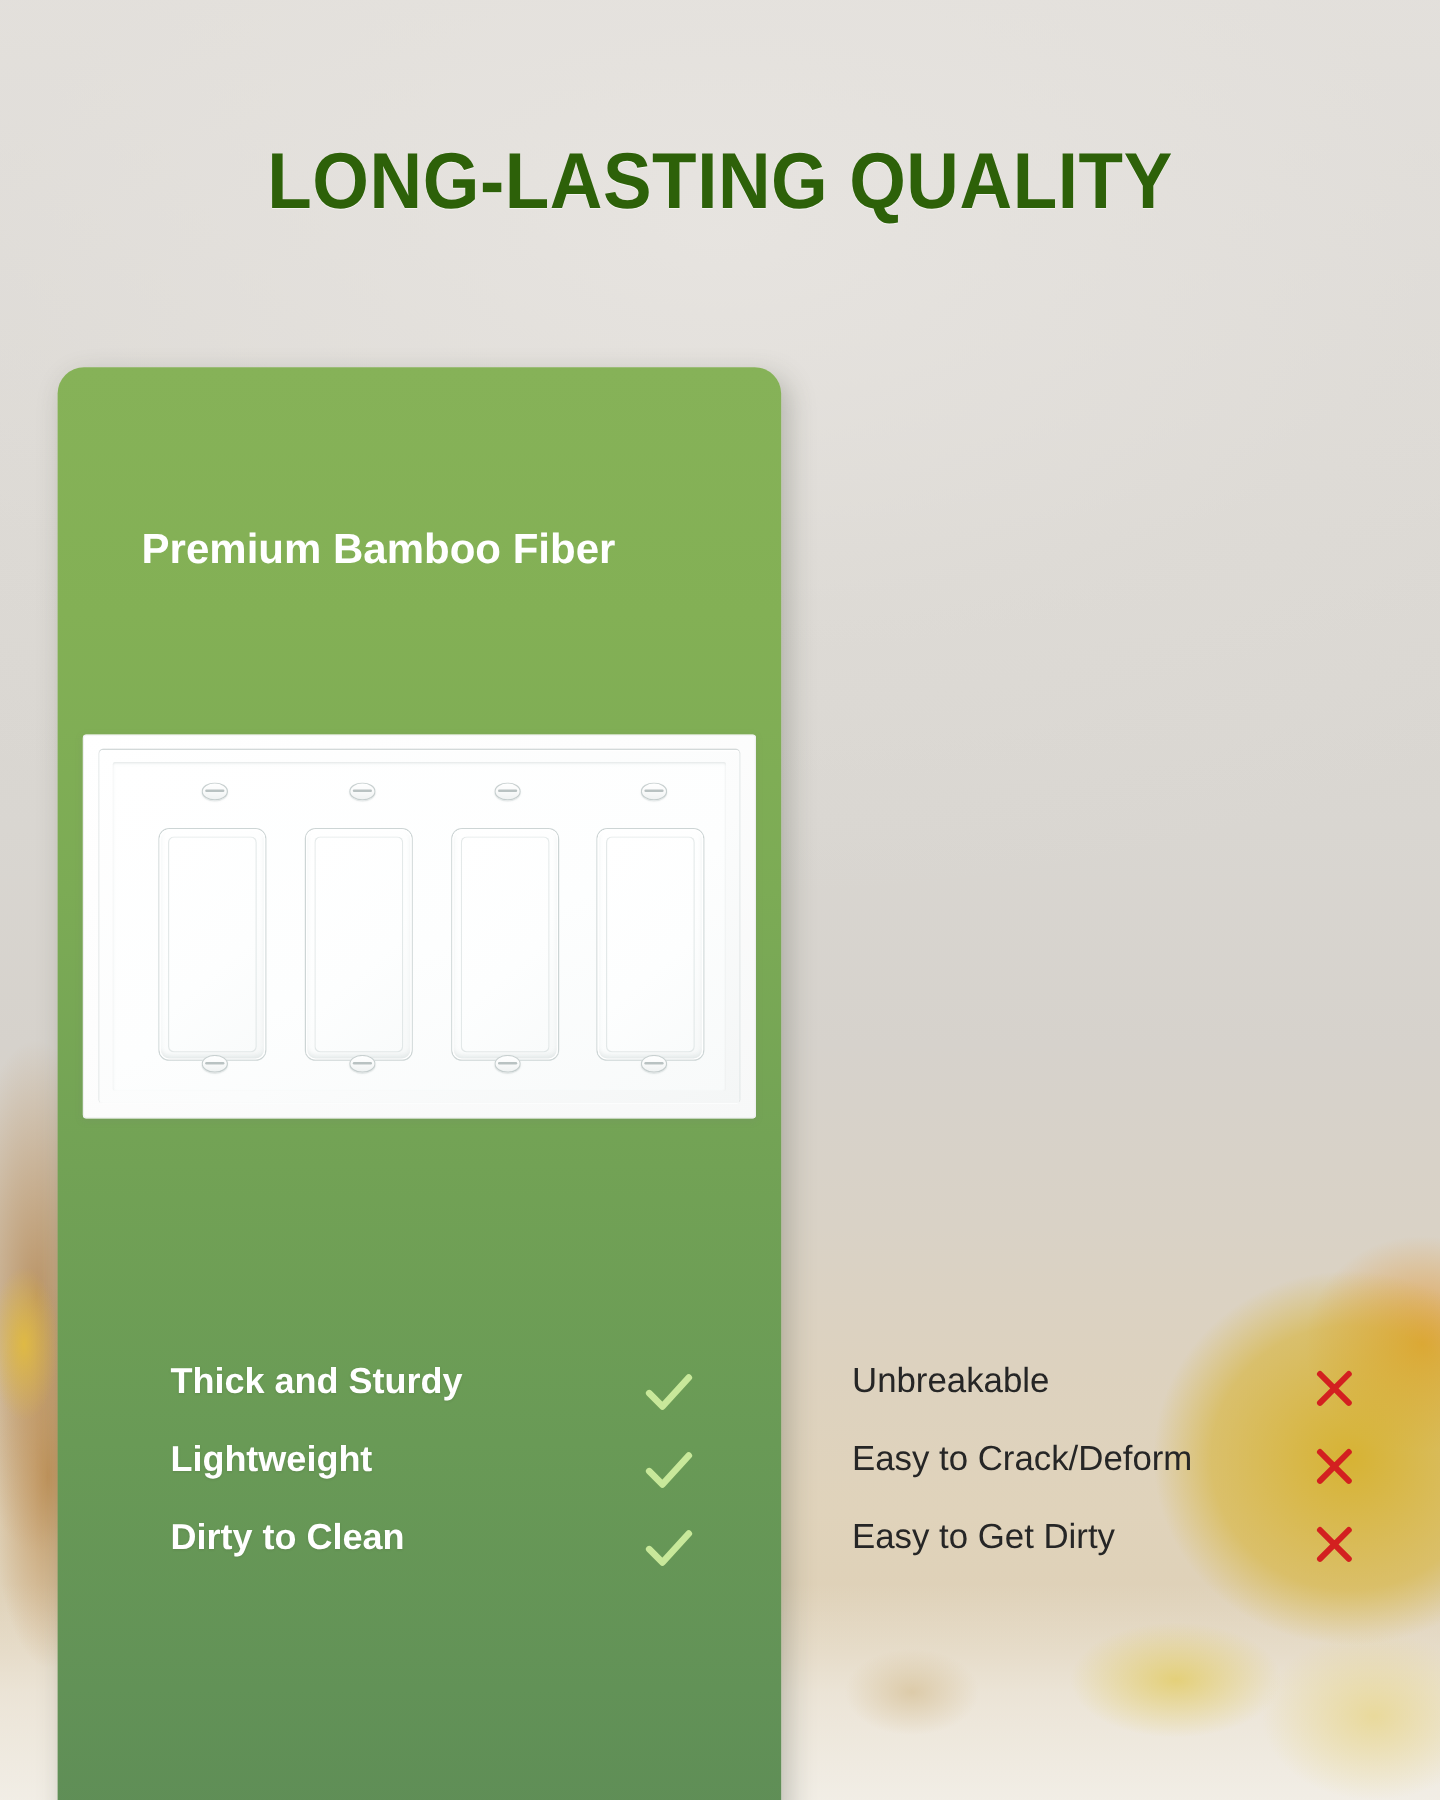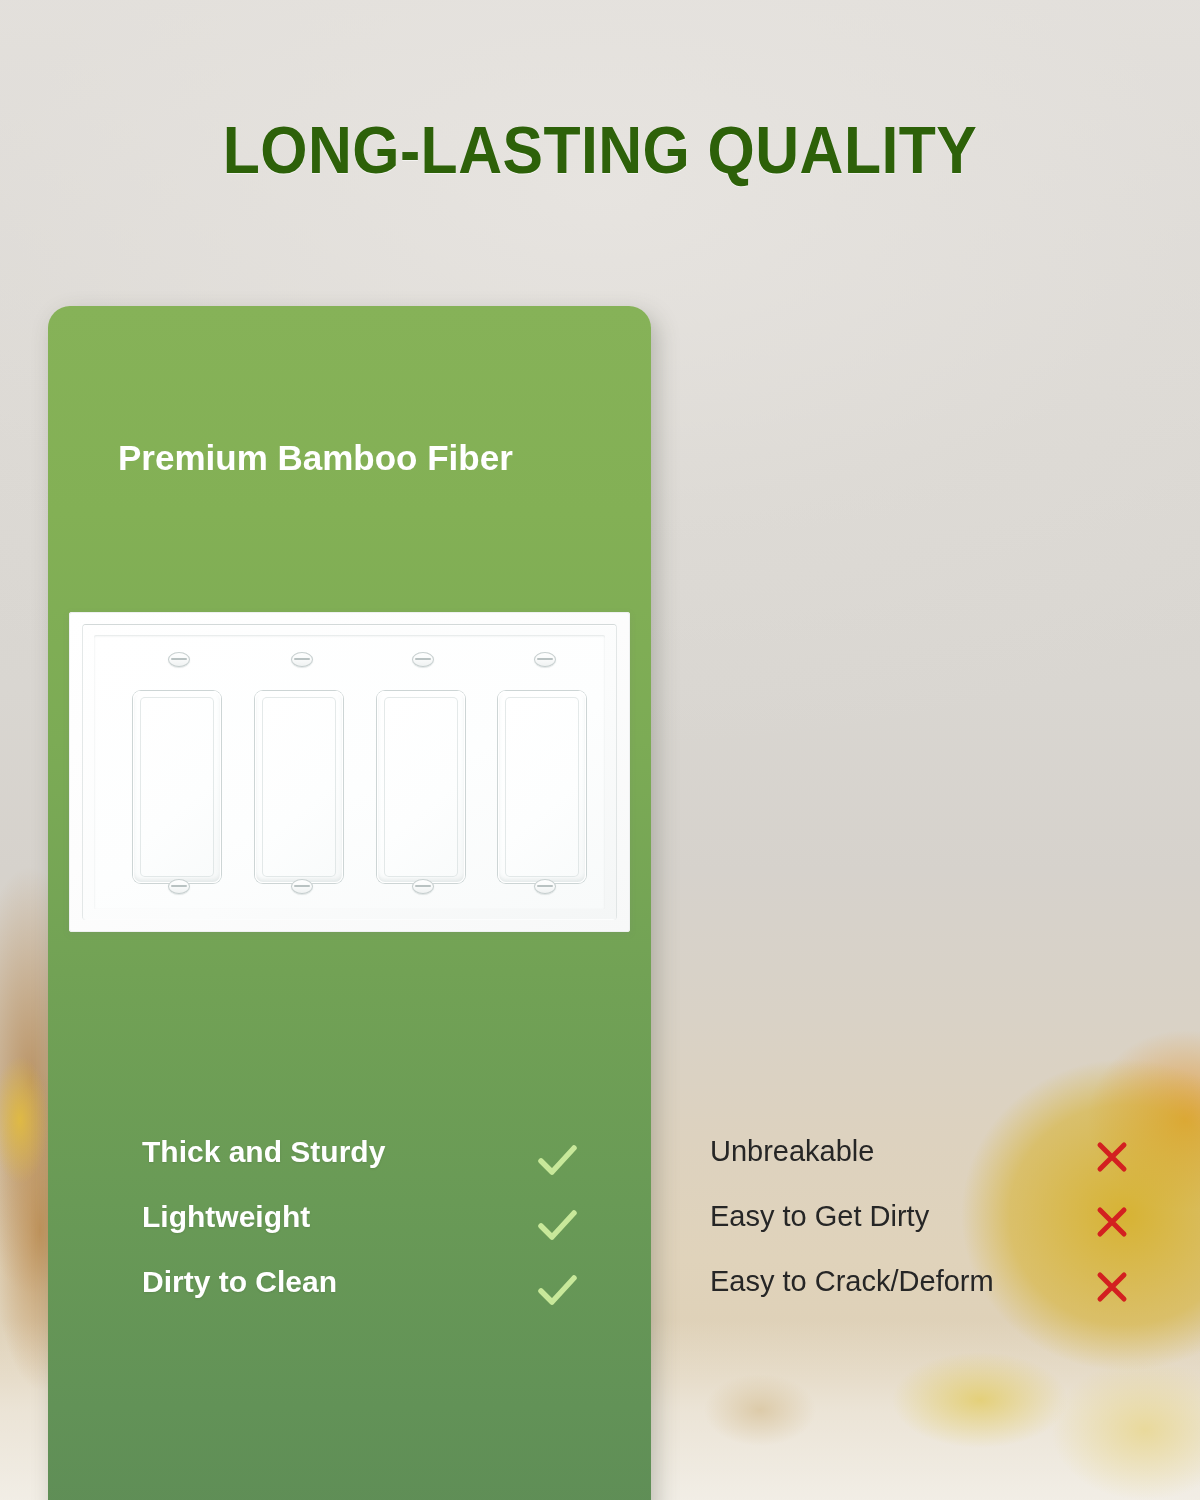--- a/index.html
+++ b/index.html
@@ -370,32 +370,32 @@
     <div class="feat-row">
       <span class="feat-label-right">Unbreakable</span>
       <span class="mark mark-x">
         <svg width="44" height="44" viewBox="0 0 44 44" aria-hidden="true">
           <path d="M10 10 L34 34 M34 10 L10 34" fill="none" stroke="#d32020" stroke-width="5" stroke-linecap="round"></path>
         </svg>
       </span>
     </div>
 
     <div class="feat-row">
+      <span class="feat-label-right">Easy to Crack/Deform</span>
+      <span class="mark mark-x">
+        <svg width="44" height="44" viewBox="0 0 44 44" aria-hidden="true">
+          <path d="M10 10 L34 34 M34 10 L10 34" fill="none" stroke="#d32020" stroke-width="5" stroke-linecap="round"></path>
+        </svg>
+      </span>
+    </div>
+
+    <div class="feat-row">
       <span class="feat-label-right">Easy to Get Dirty</span>
       <span class="mark mark-x">
         <svg width="44" height="44" viewBox="0 0 44 44" aria-hidden="true">
           <path d="M10 10 L34 34 M34 10 L10 34" fill="none" stroke="#d32020" stroke-width="5" stroke-linecap="round"></path>
         </svg>
       </span>
     </div>
 
-    <div class="feat-row">
-      <span class="feat-label-right">Easy to Crack/Deform</span>
-      <span class="mark mark-x">
-        <svg width="44" height="44" viewBox="0 0 44 44" aria-hidden="true">
-          <path d="M10 10 L34 34 M34 10 L10 34" fill="none" stroke="#d32020" stroke-width="5" stroke-linecap="round"></path>
-        </svg>
-      </span>
-    </div>
-
   </div>
 
 </div>
 
 </body></html>

